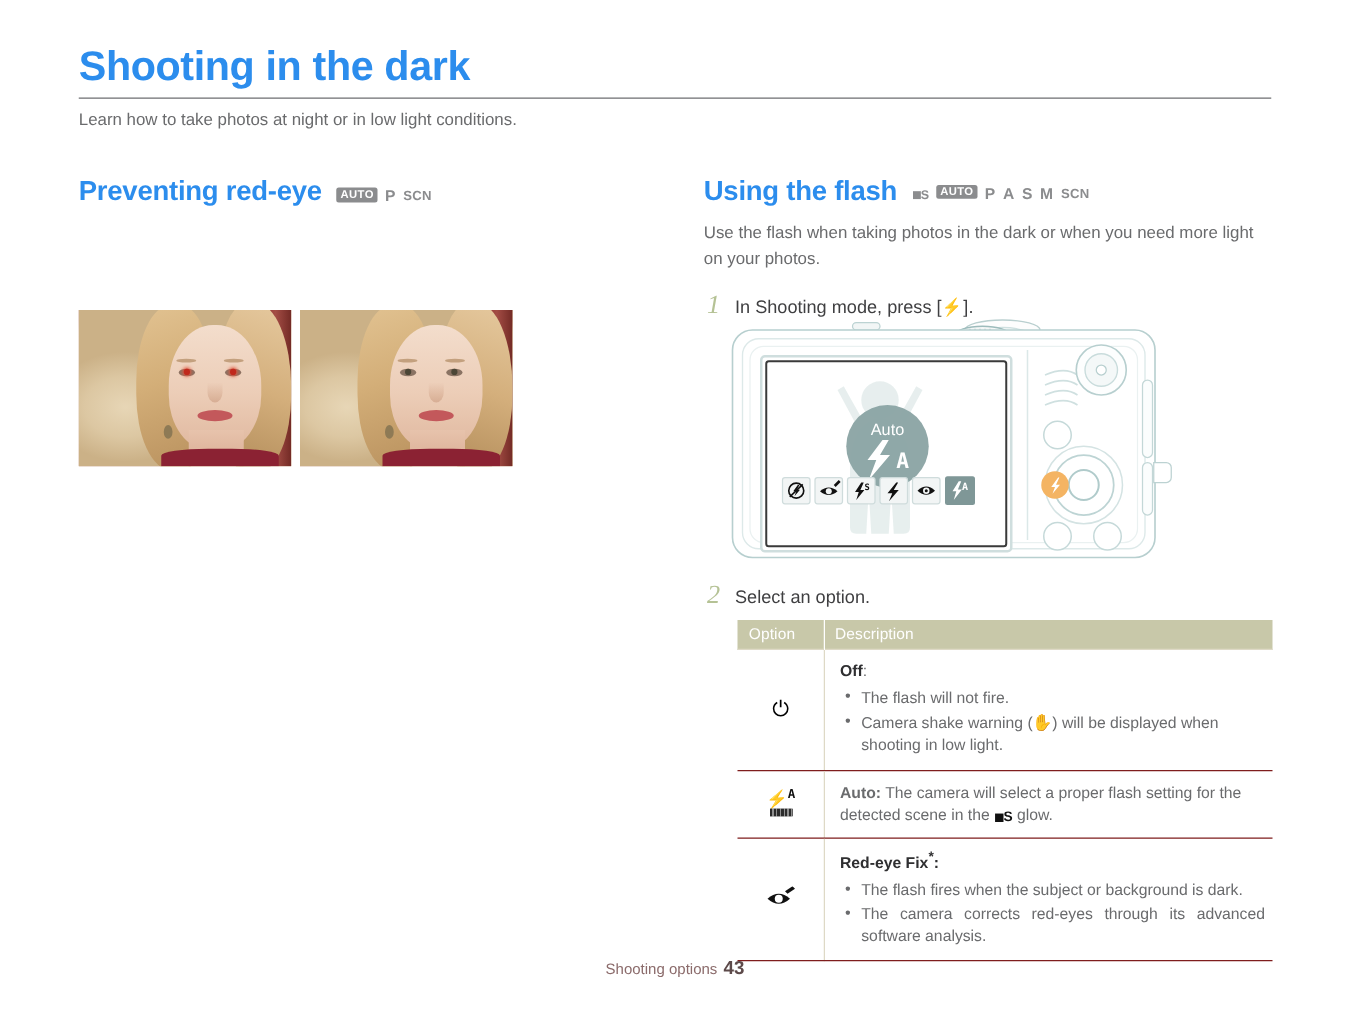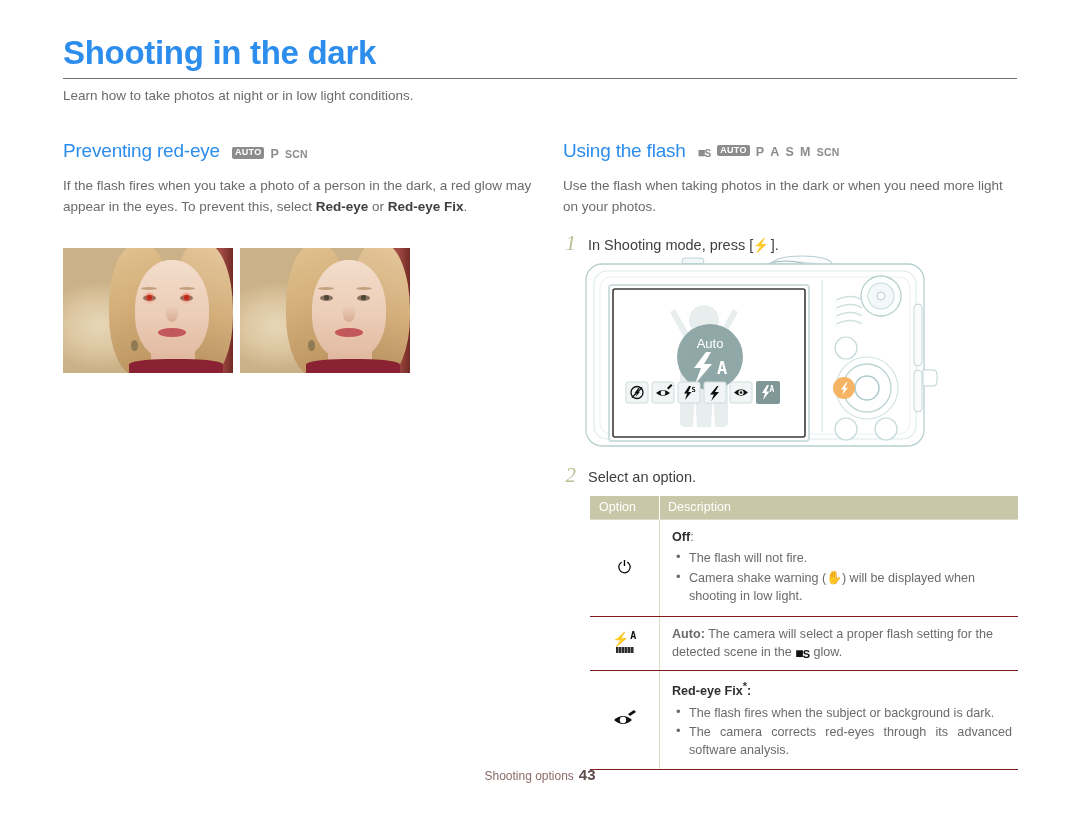--- a/index.html
+++ b/index.html
@@ -66,22 +66,22 @@
   }
 
   .sec-head {
     display: flex;
     align-items: baseline;
     gap: 12px;
     height: 26px;
   }
   .sec-head h2 {
     margin: 0;
-    font-size: 19px;
-    font-weight: normal;
+    font-size: 22px;
+    font-weight: bold;
     color: #2c8ded;
     letter-spacing: -0.2px;
     font-family: "Liberation Sans", sans-serif;
   }
 
   .mode-icons {
     display: flex;
     align-items: center;
     gap: 6px;
     position: relative;
@@ -435,23 +435,20 @@
   <div class="col-left">
     <div class="sec-head">
       <h2>Preventing red-eye</h2>
       <span class="mode-icons">
         <span class="mode-auto">AUTO</span>
         <span class="mode-txt">P</span>
         <span class="mode-txt small">SCN</span>
       </span>
     </div>
 
-    <div class="body-text">
-      <span>If the flash fires when you take a photo of a person in the dark, a red glow may appear in the eyes. To prevent this, select </span><b>Red-eye</b><span> or </span><b>Red-eye Fix</b><span>.</span>
-    </div>
   </div>
 
   <div class="photos">
     <div class="photo redeye">
       <div class="bg"></div>
         <div class="curtain"></div>
       <div class="hair-l"></div>
         <div class="hair-r"></div>
       <div class="face"></div>
         <div class="neck"></div>

